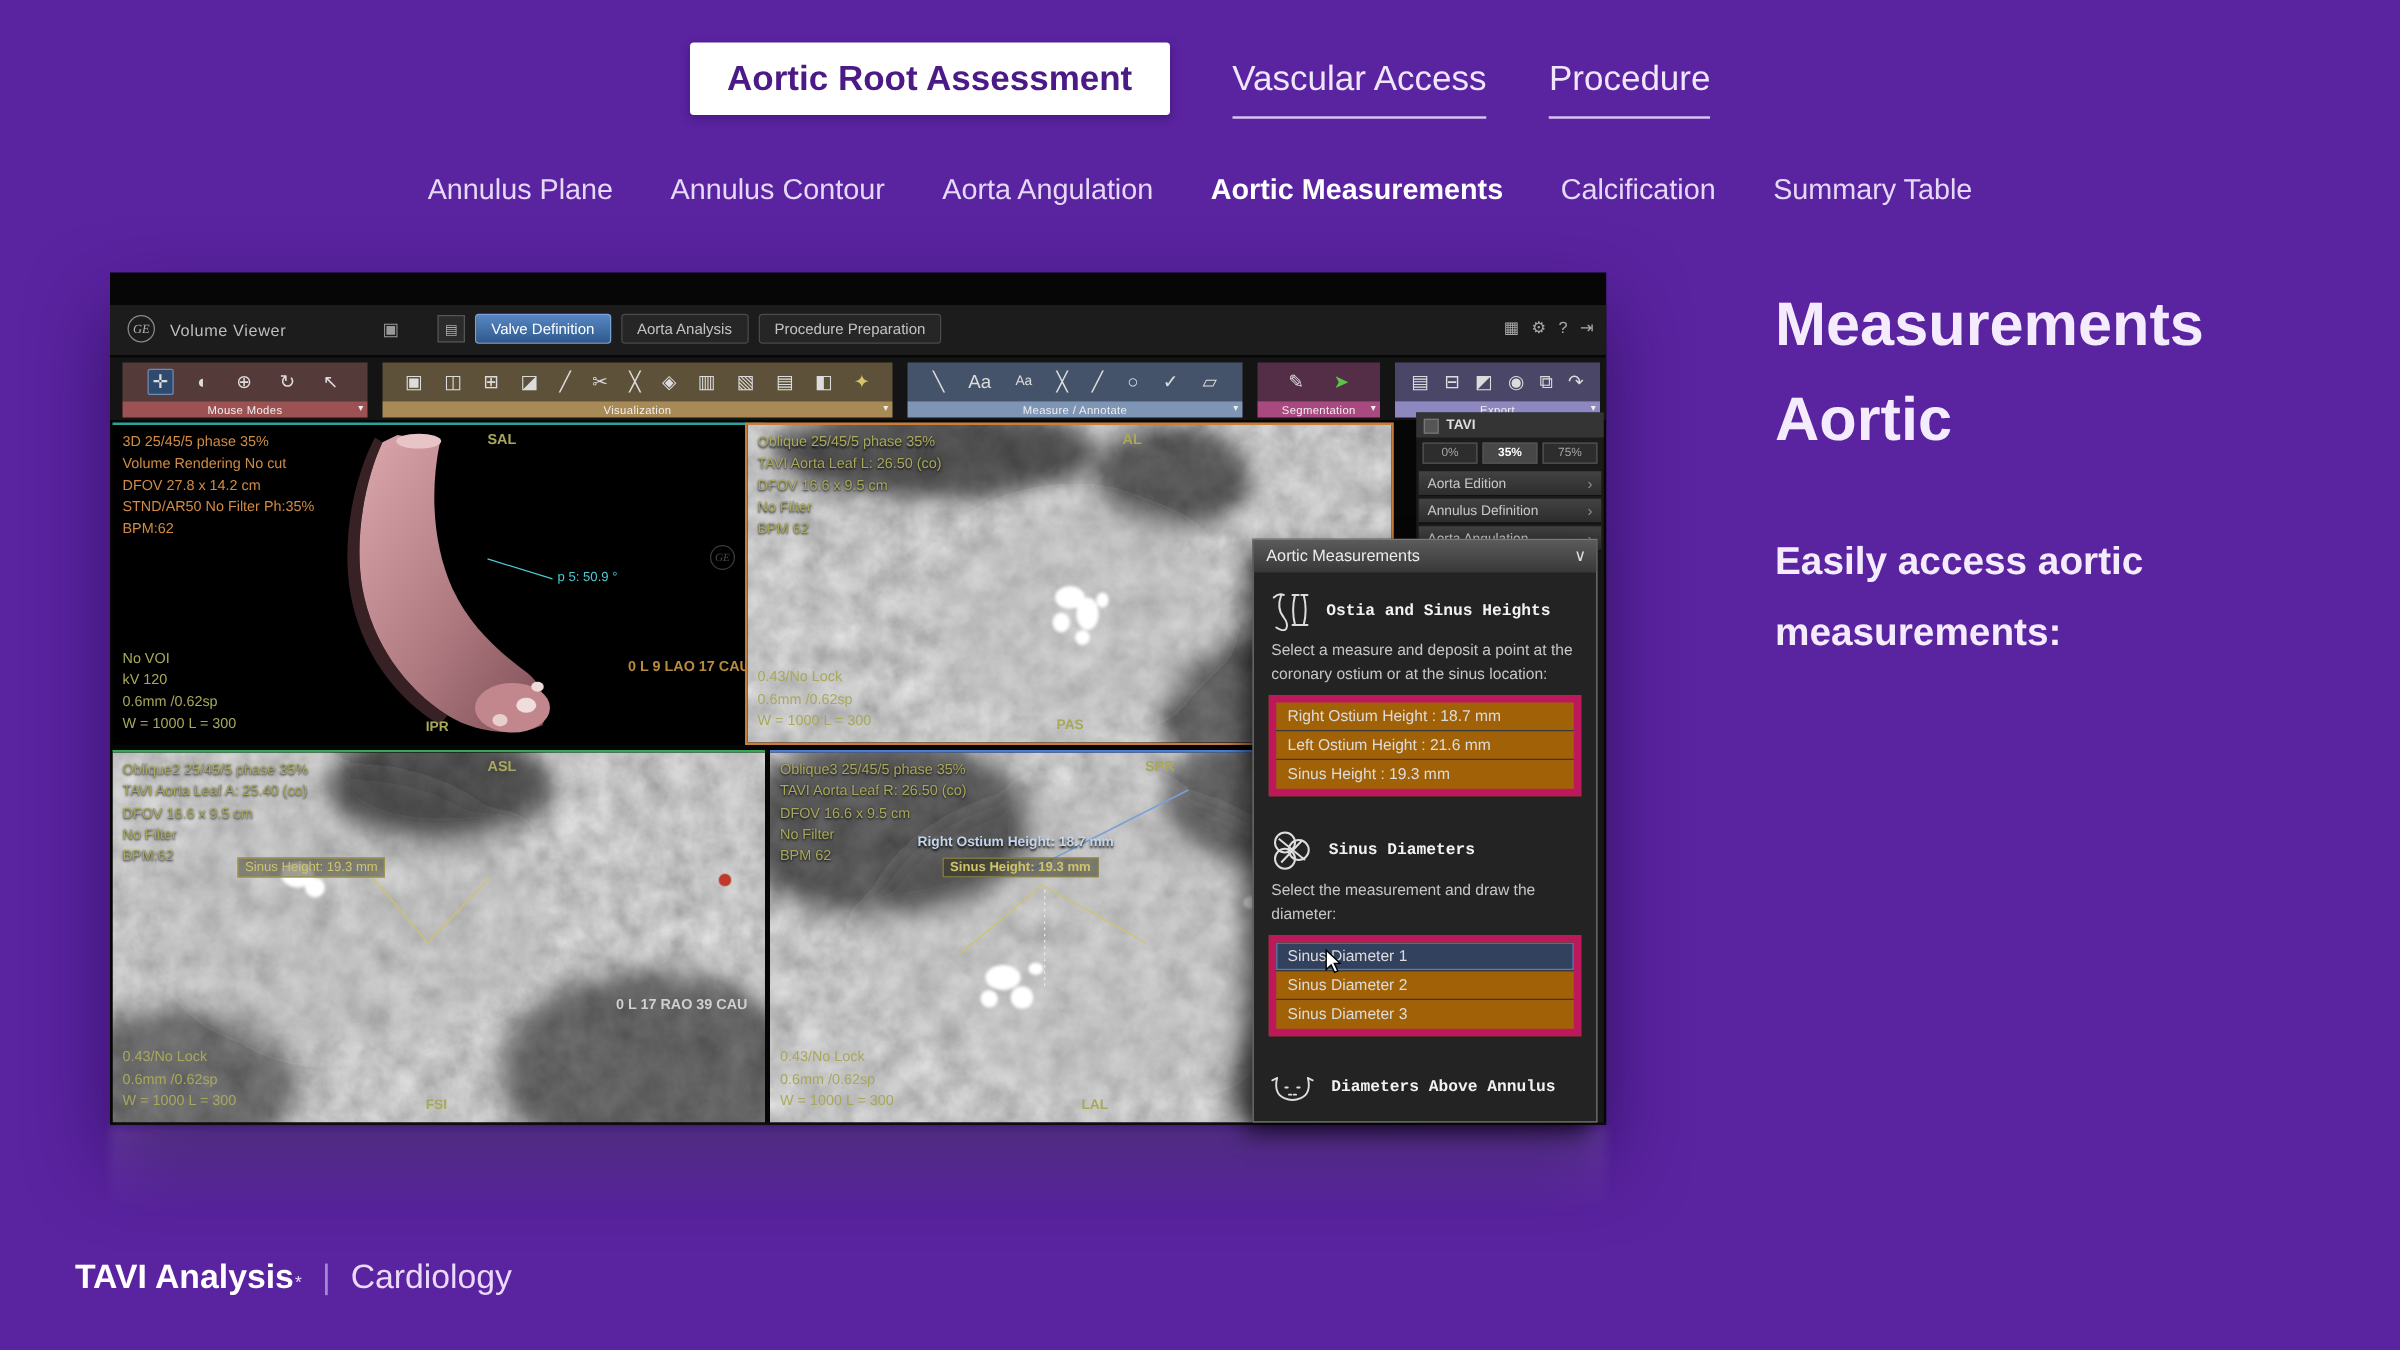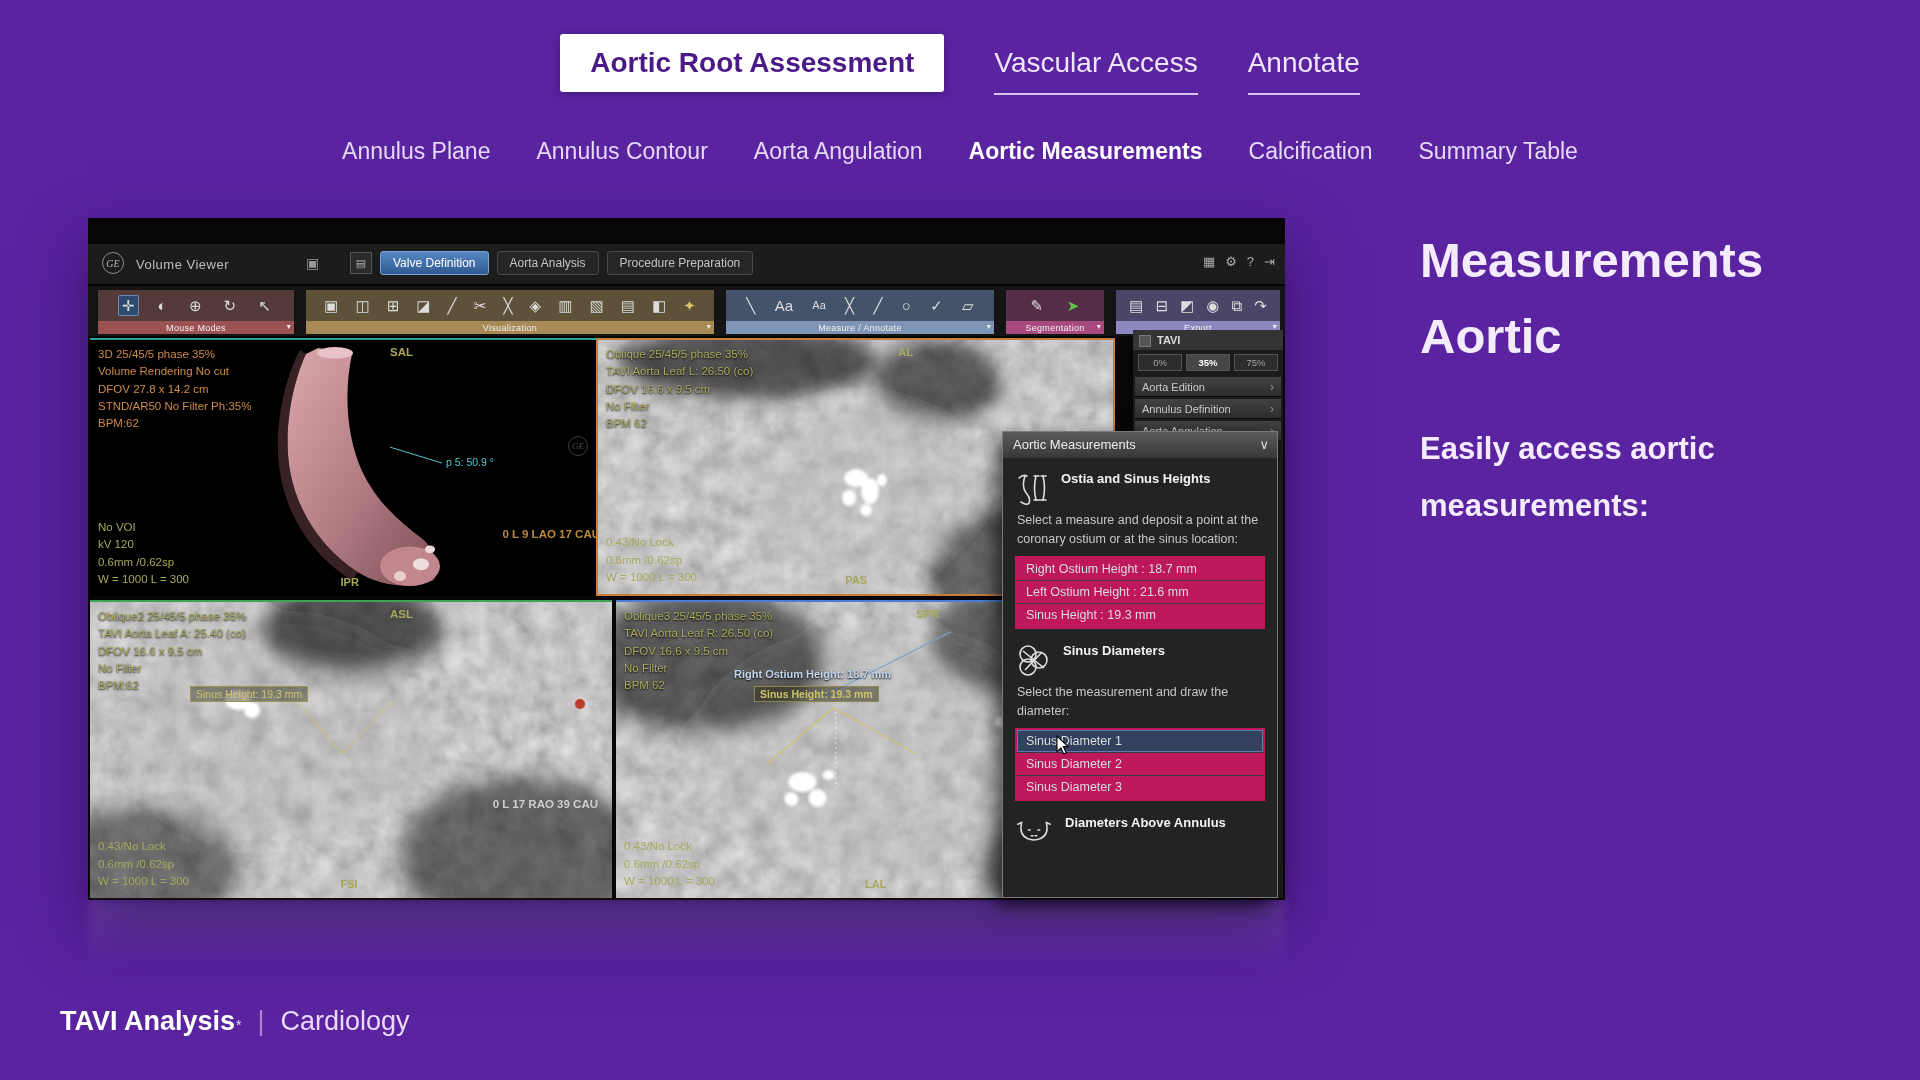--- a/index.html
+++ b/index.html
@@ -95,24 +95,24 @@
          justify-content:space-between;padding:0 7px;cursor:pointer;border-bottom:1px solid #111;}
   .sbbtn .chev{color:#8f8f8f;font-size:12px;}
 
   
   .mpanel{position:absolute;left:914px;top:213px;width:276px;height:467px;background:#232323;
           border:1px solid #7a7a7a;z-index:6;box-shadow:-6px 8px 18px rgba(0,0,0,.65);}
   .mphead{height:26px;background:linear-gradient(#5b5b5b,#383838);color:#ececec;font-size:13px;
           line-height:26px;padding-left:10px;position:relative;cursor:pointer;}
   .mphead .chevd{position:absolute;right:8px;top:0;color:#ddd;font-size:13px;}
   .mpbody{padding:6px 12px 0 12px;}
-  .msec{display:flex;align-items:flex-start;gap:12px;margin:7px 0 6px 0;}
+  .msec{display:flex;align-items:center;gap:12px;margin:7px 0 6px 0;font-family:Liberation Mono, monospace;}
   .msec .mtitle{font-size:13px;font-weight:700;color:#f2f2f2;}
   .mdesc{font-size:12.5px;color:#c6c6c6;line-height:1.55;margin:2px 2px 6px 2px;}
-  .mrows{border:2px solid #be185d;background:#be185d;margin:4px 0 14px 0;}
+  .mrows{border:6px solid #be185d;background:#a16207;margin:4px 0 26px 0;}
   .mrow{height:23px;line-height:22px;padding-left:9px;font-size:12.5px;color:#dcdcdc;
         border-bottom:1px solid #3a3a3a;cursor:pointer;position:relative;}
   .mrow:last-child{border-bottom:none;}
   .mrow.selected{background:#31415e;box-shadow:inset 0 0 0 1px #5d7bb0;}
   .cursor{position:absolute;left:38px;top:5px;z-index:3;}
 
   
   .headline{position:absolute;left:1420px;top:222px;font-size:49px;font-weight:700;
             color:#f4ecfd;line-height:1.56;}
   .subtitle{position:absolute;left:1420px;top:420px;font-size:31px;font-weight:700;
@@ -137,21 +137,21 @@
 
   <nav class="pnav">
     <div class="ptab active">
       <span class="lbl">Aortic Root Assessment</span>
     </div>
     <div class="ptab">
       <span class="lbl">Vascular Access</span>
       <span class="ul"></span>
     </div>
     <div class="ptab">
-      <span class="lbl">Annotate</span>
+      <span class="lbl">Procedure</span>
       <span class="ul"></span>
     </div>
   </nav>
 
   <nav class="snav">
     <span class="sitem">Annulus Plane</span>
     <span class="sitem">Annulus Contour</span>
     <span class="sitem">Aorta Angulation</span>
     <span class="sitem active">Aortic Measurements</span>
     <span class="sitem">Calcification</span>

